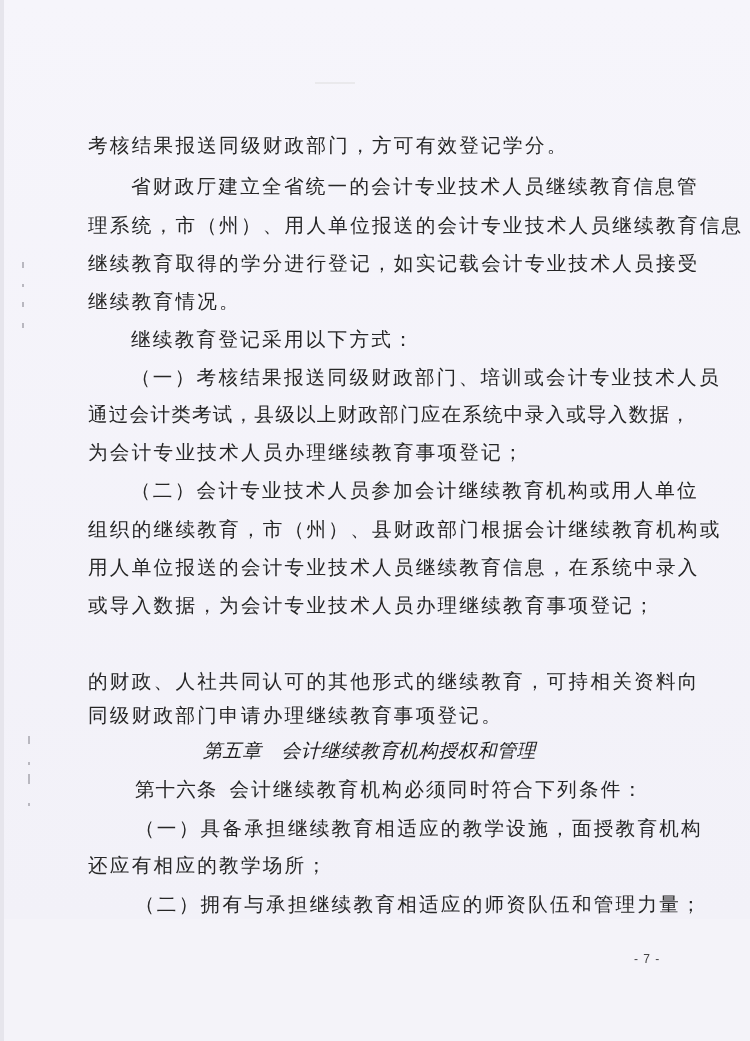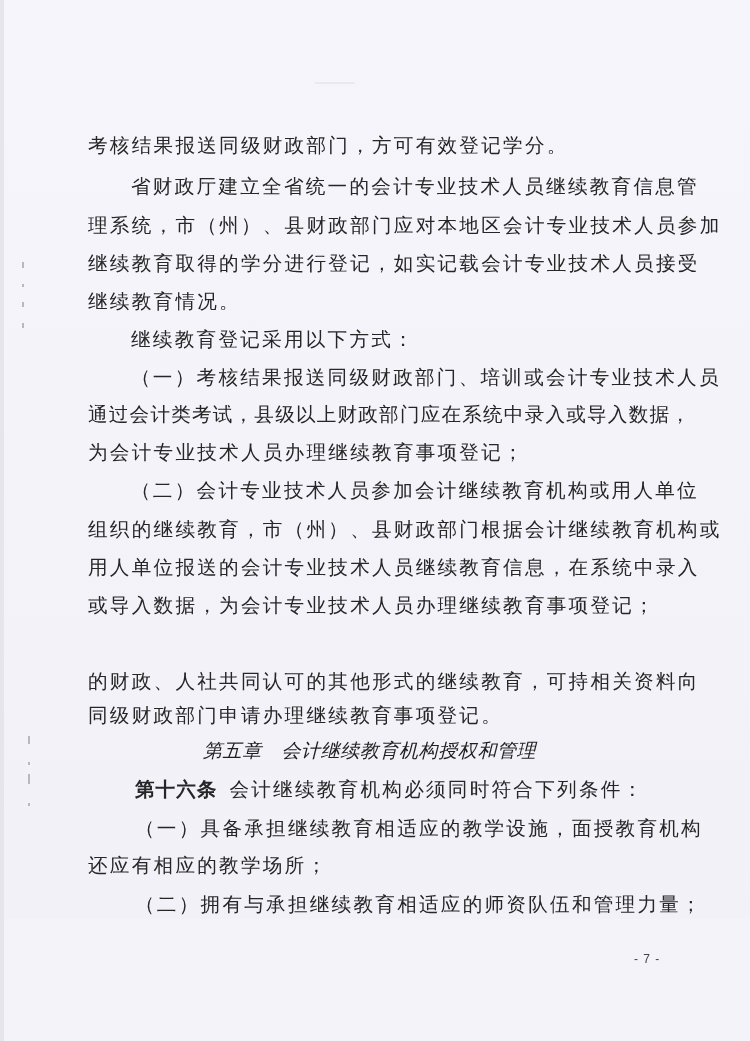--- a/index.html
+++ b/index.html
@@ -19,21 +19,21 @@
     line-height:24px; height:24px;
   }
   .indent { left:131px; width:529px; }
   .heading {
     position:absolute; left:203px; width:380px;
     font-family:"DejaVu Sans", "Liberation Sans", sans-serif;
     font-size:19px; letter-spacing:0.6px; white-space:nowrap; line-height:24px;
     color:#1e1e1e;
     font-style:italic;
   }
-  .art-label { font-family:"DejaVu Sans", "Liberation Sans", sans-serif; font-weight:bold; letter-spacing:1px; margin-right:12px; }
+  .art-label { font-family:"DejaVu Sans", "Liberation Sans", sans-serif; font-weight:normal; letter-spacing:1px; margin-right:12px; }
   .pagenum { position:absolute; left:634px; top:952px; font-size:12px; color:#444;
     font-family:"Liberation Sans", sans-serif; letter-spacing:1px; }
   .mark { position:absolute; background:#b9b8c0; width:2px; }
   .ghost { position:absolute; left:315px; top:82px; width:40px; height:2px; background:#ddd; opacity:0.5; }
 </style>
 </head>
 <body>
 
 <div class="page">
   <div class="edge"></div>
@@ -43,21 +43,21 @@
   <div class="mark" style="left:22px;top:284px;height:3px;"></div>
   <div class="mark" style="left:22px;top:302px;height:5px;"></div>
   <div class="mark" style="left:22px;top:323px;height:5px;"></div>
   <div class="mark" style="left:28px;top:736px;height:8px;"></div>
   <div class="mark" style="left:28px;top:762px;height:3px;"></div>
   <div class="mark" style="left:28px;top:774px;height:10px;"></div>
   <div class="mark" style="left:28px;top:803px;height:3px;"></div>
 
   <div class="line" style="top:134px">考核结果报送同级财政部门，方可有效登记学分。</div>
   <div class="line indent" style="top:175px">省财政厅建立全省统一的会计专业技术人员继续教育信息管</div>
-  <div class="line" style="top:214px">理系统，市（州）、县财政部门应对本地区会计专业技术人员参加</div>
+  <div class="line" style="top:214px">理系统，市（州）、用人单位报送的会计专业技术人员继续教育信息</div>
   <div class="line" style="top:252px">继续教育取得的学分进行登记，如实记载会计专业技术人员接受</div>
   <div class="line" style="top:290px">继续教育情况。</div>
   <div class="line indent" style="top:328px">继续教育登记采用以下方式：</div>
   <div class="line indent" style="top:366px">（一）考核结果报送同级财政部门、培训或会计专业技术人员</div>
   <div class="line" style="top:403px;letter-spacing:1.2px">通过会计类考试，县级以上财政部门应在系统中录入或导入数据，</div>
   <div class="line" style="top:441px">为会计专业技术人员办理继续教育事项登记；</div>
   <div class="line indent" style="top:479px">（二）会计专业技术人员参加会计继续教育机构或用人单位</div>
   <div class="line" style="top:518px">组织的继续教育，市（州）、县财政部门根据会计继续教育机构或</div>
   <div class="line" style="top:556px">用人单位报送的会计专业技术人员继续教育信息，在系统中录入</div>
   <div class="line" style="top:594px">或导入数据，为会计专业技术人员办理继续教育事项登记；</div>

